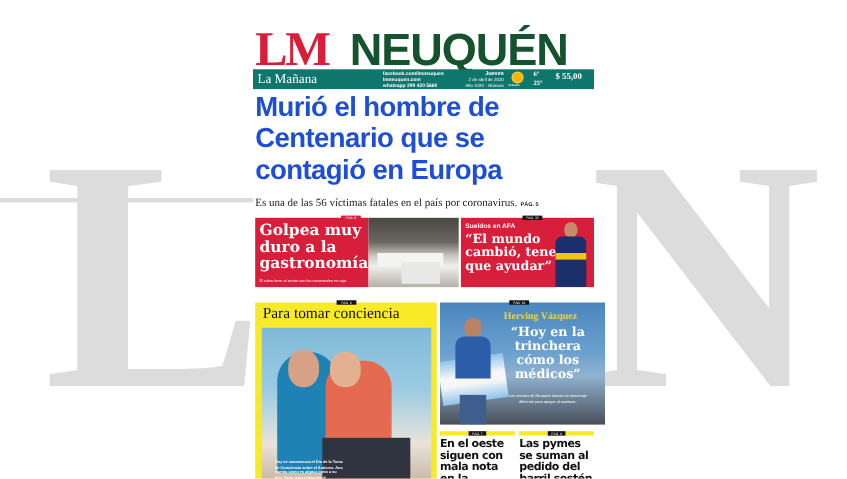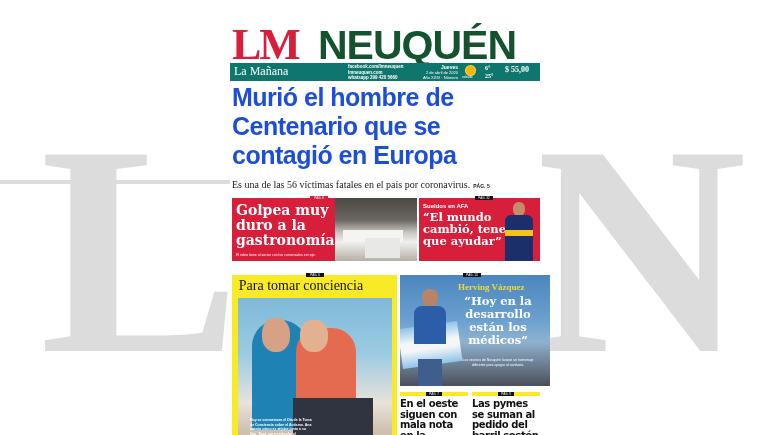--- a/index.html
+++ b/index.html
@@ -142,21 +142,21 @@
   </div>
 
   <div class="box-photo2">
     <div class="flag"></div>
     <div class="man">
       <div class="hd"></div>
         <div class="tor"></div>
         <div class="leg"></div>
     </div>
     <div class="name">Herving Vázquez</div>
-    <div class="quote">“Hoy en la desarrollo están los médicos”</div>
+    <div class="quote">“Hoy en la trinchera cómo los médicos”</div>
     <div class="cap">Los vecinos de Neuquén lanzan un homenaje diferente para apoyar al sanitario.</div>
   </div>
   <div class="pgtag" style="left:233px;top:262px;width:18px;">PÁG. 10</div>
 
   <div class="brief" style="left:170px;">
     <div class="tag">
         <span>PÁG. 7</span>
       </div>
     <div class="hl">En el oeste siguen con mala nota en la cuarentena</div>
   </div>

